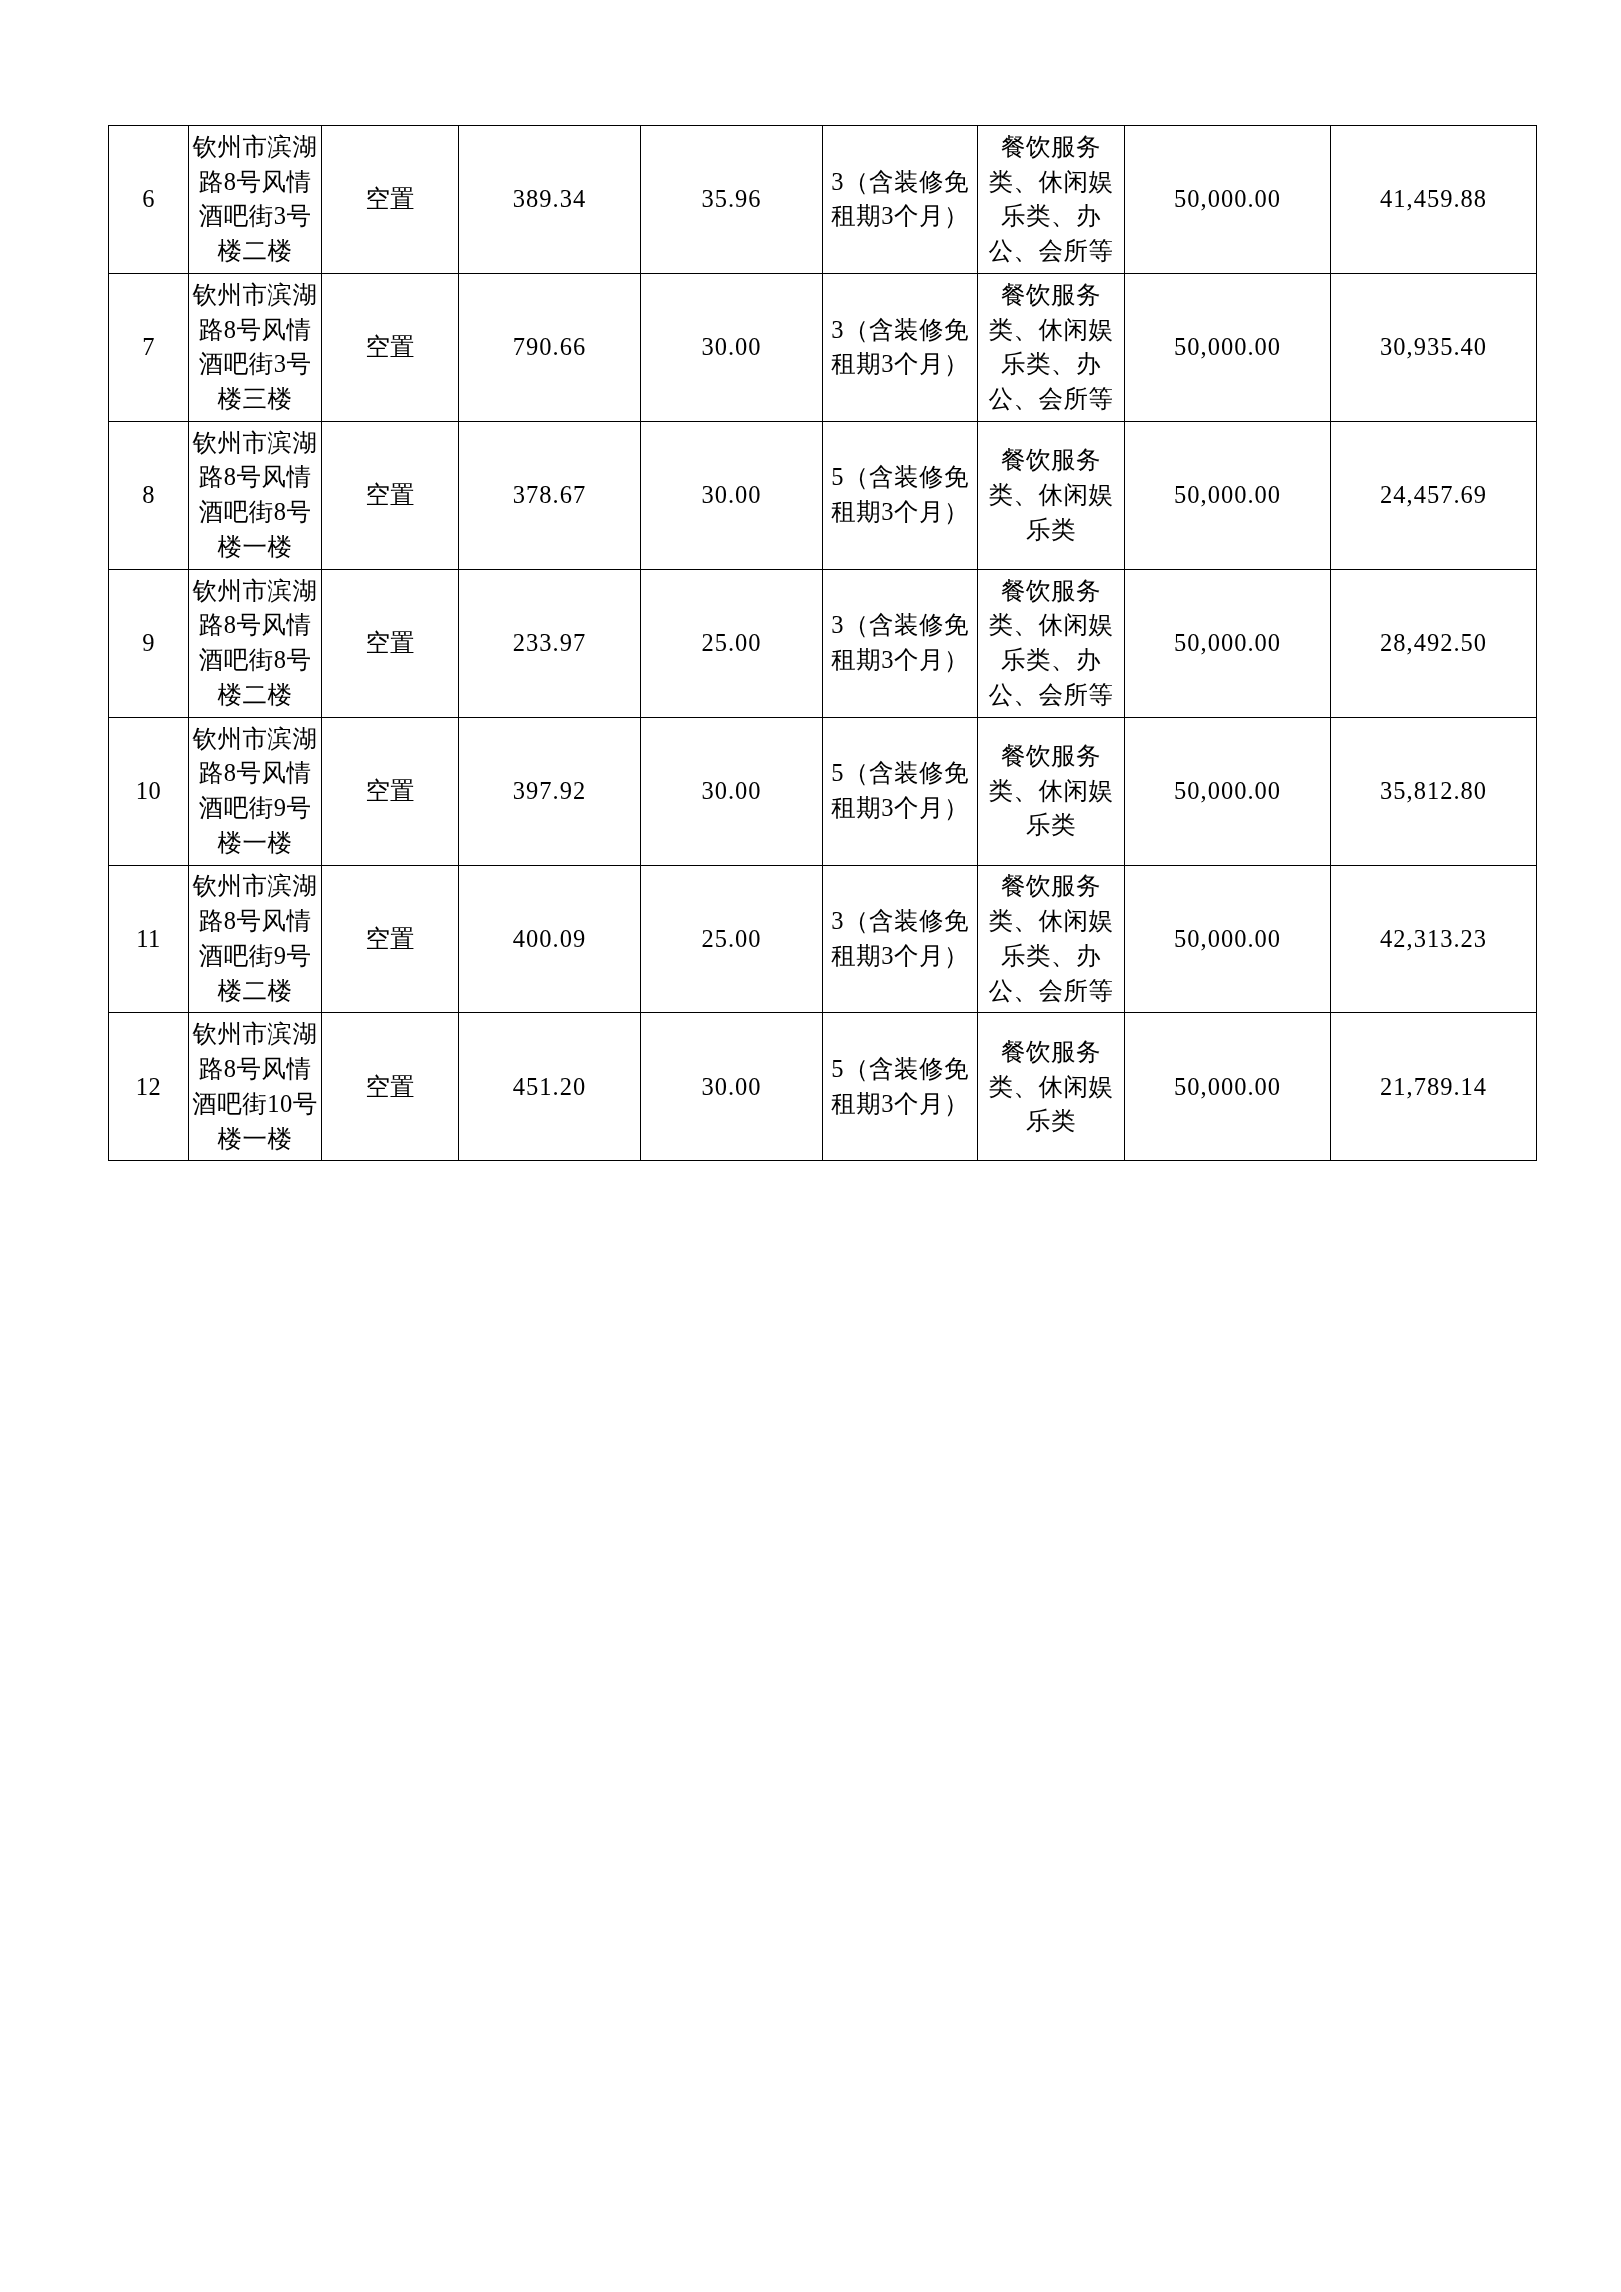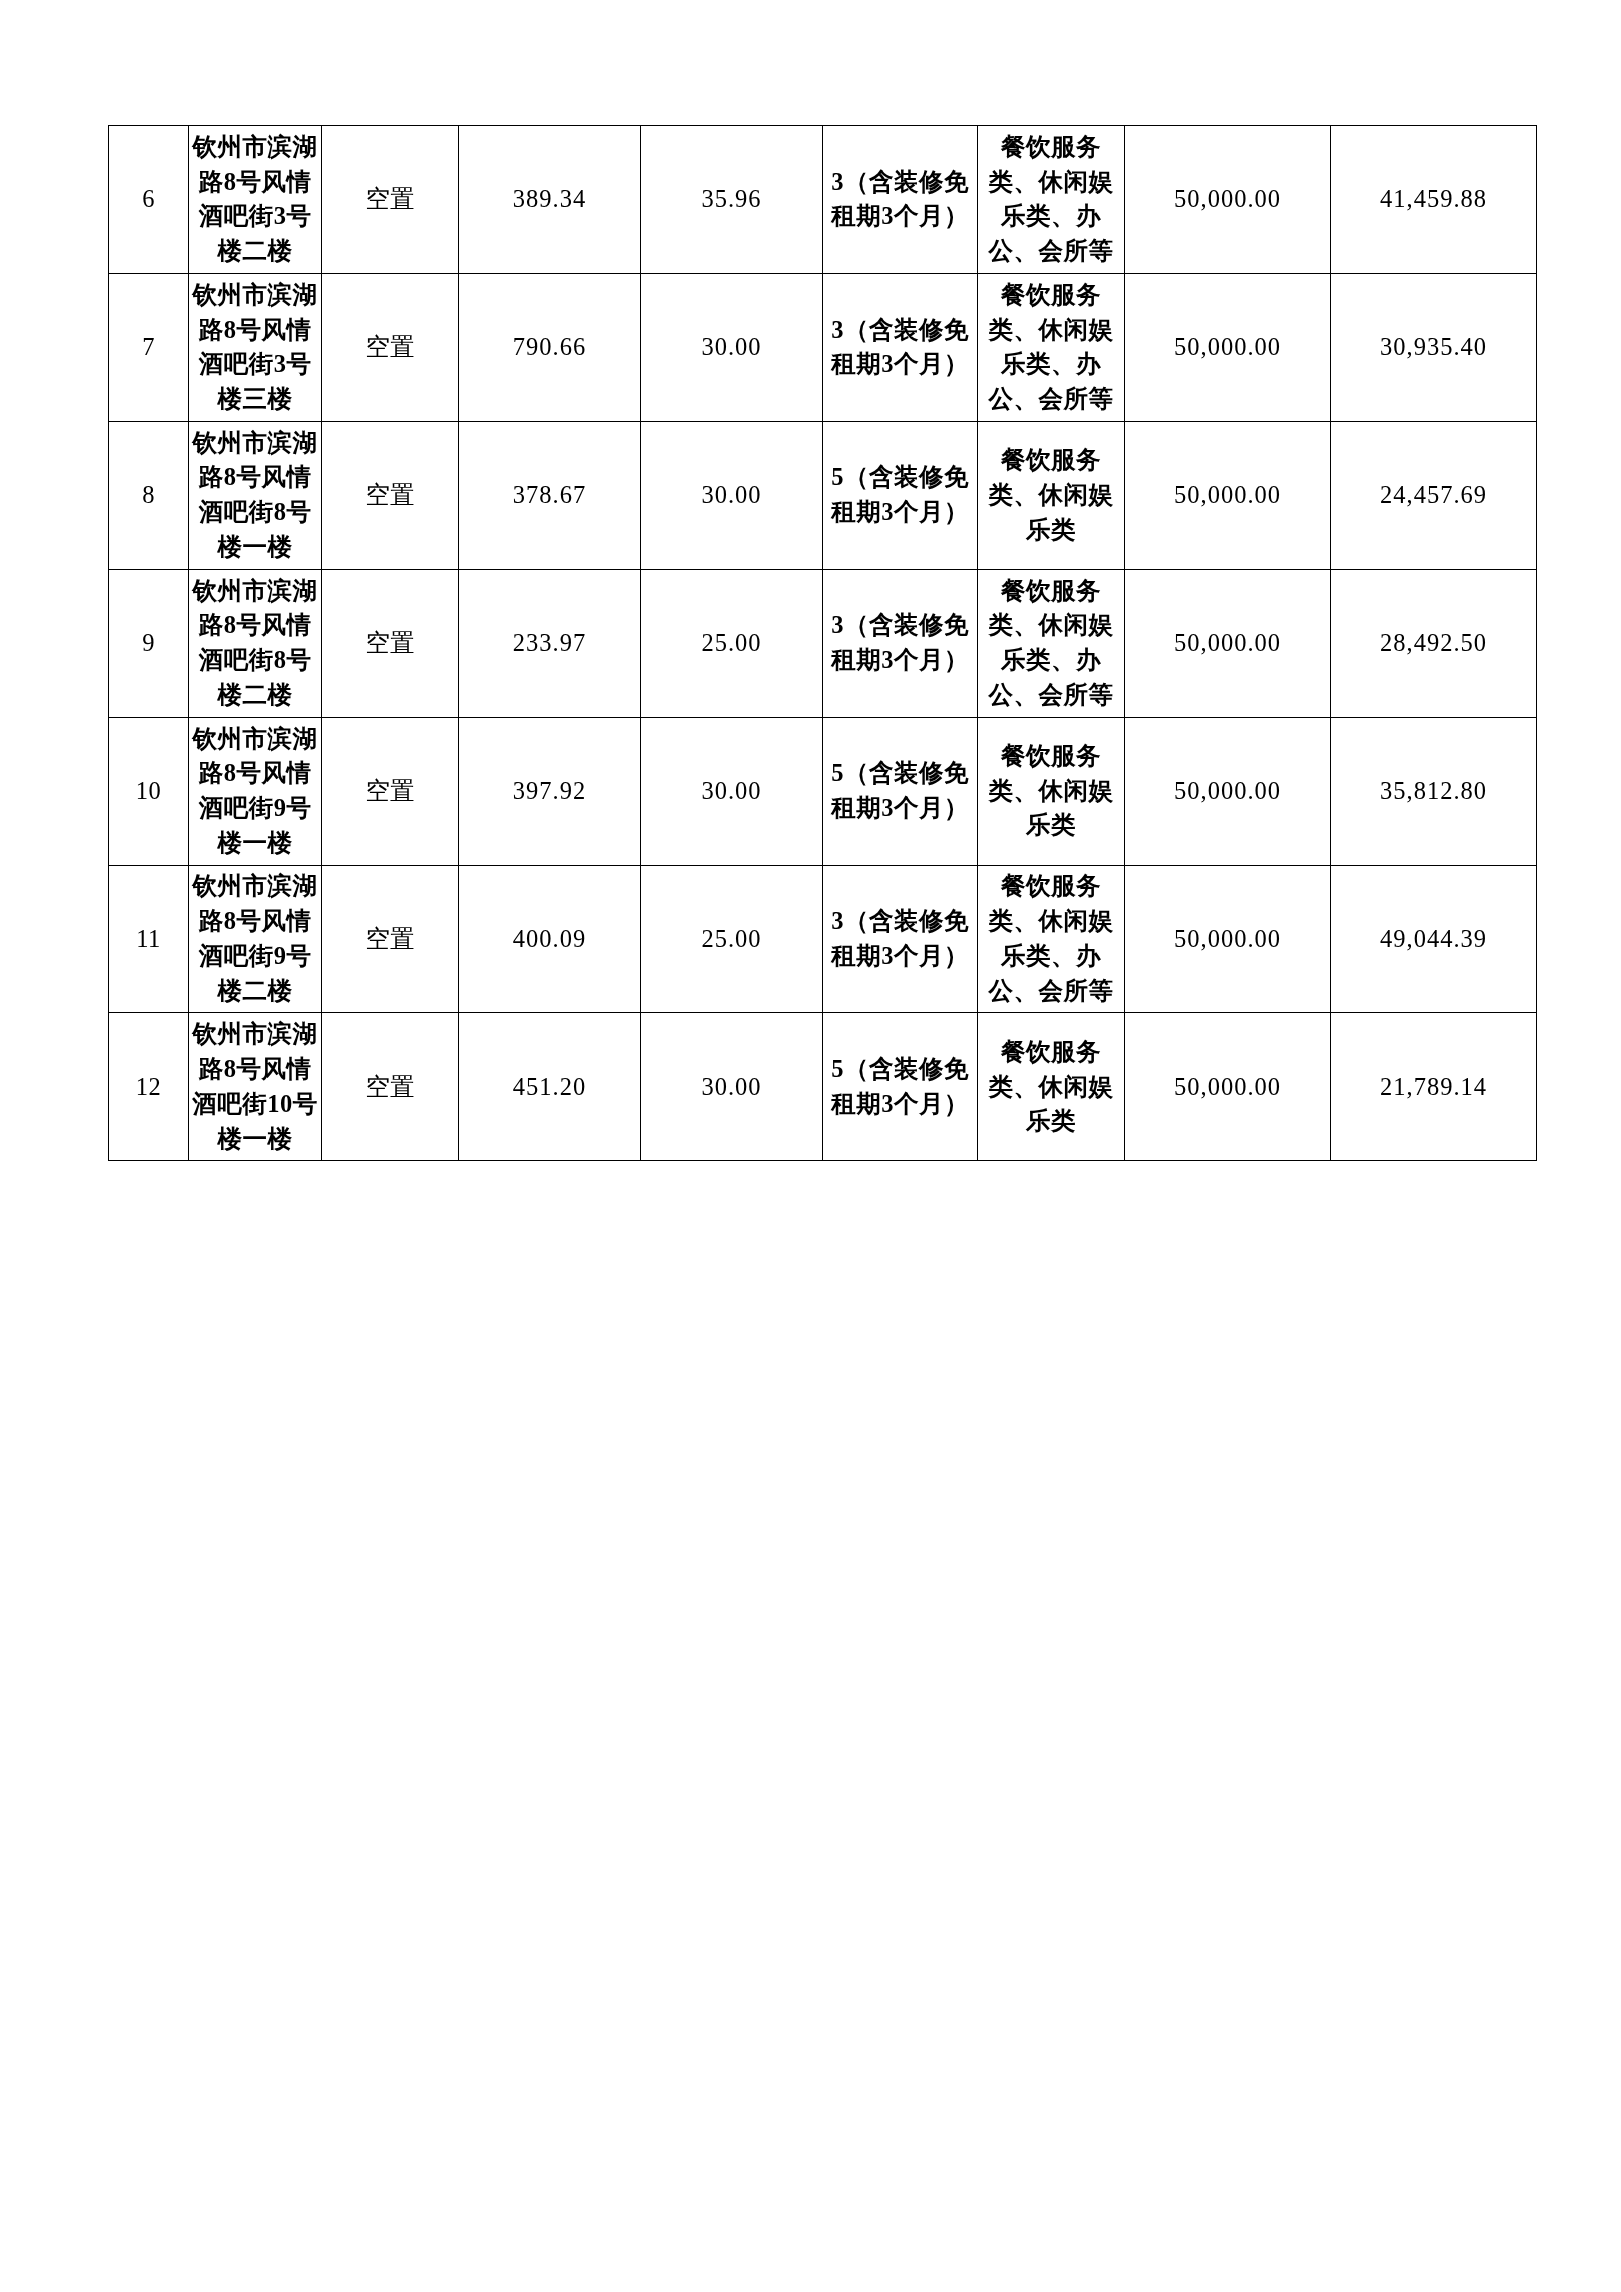--- a/index.html
+++ b/index.html
@@ -41,21 +41,20 @@
   col.c-area    { width: 182px; }
   col.c-price   { width: 182px; }
   col.c-term    { width: 155px; }
   col.c-type    { width: 147px; }
   col.c-deposit { width: 206px; }
   col.c-amount  { width: 206px; }
 
   .cell-addr, .cell-term, .cell-type {
     line-height: 1.45;
     letter-spacing: 0.5px;
-    font-weight: bold;
   }
   .cell-num {
     font-family: "Liberation Serif", "DejaVu Serif", serif;
     letter-spacing: 1px;
   }
   .cell-idx {
     letter-spacing: 0.5px;
   }
 </style>
 </head>
@@ -132,21 +131,21 @@
       </tr>
       <tr>
         <td class="cell-idx">11</td>
         <td class="cell-addr">钦州市滨湖路8号风情酒吧街9号楼二楼</td>
         <td class="cell-status">空置</td>
         <td class="cell-num">400.09</td>
         <td class="cell-num">25.00</td>
         <td class="cell-term">3（含装修免租期3个月）</td>
         <td class="cell-type">餐饮服务类、休闲娱乐类、办公、会所等</td>
         <td class="cell-num">50,000.00</td>
-        <td class="cell-num">49,044.39</td>
+        <td class="cell-num">42,313.23</td>
       </tr>
       <tr>
         <td class="cell-idx">12</td>
         <td class="cell-addr">钦州市滨湖路8号风情酒吧街10号楼一楼</td>
         <td class="cell-status">空置</td>
         <td class="cell-num">451.20</td>
         <td class="cell-num">30.00</td>
         <td class="cell-term">5（含装修免租期3个月）</td>
         <td class="cell-type">餐饮服务类、休闲娱乐类</td>
         <td class="cell-num">50,000.00</td>

